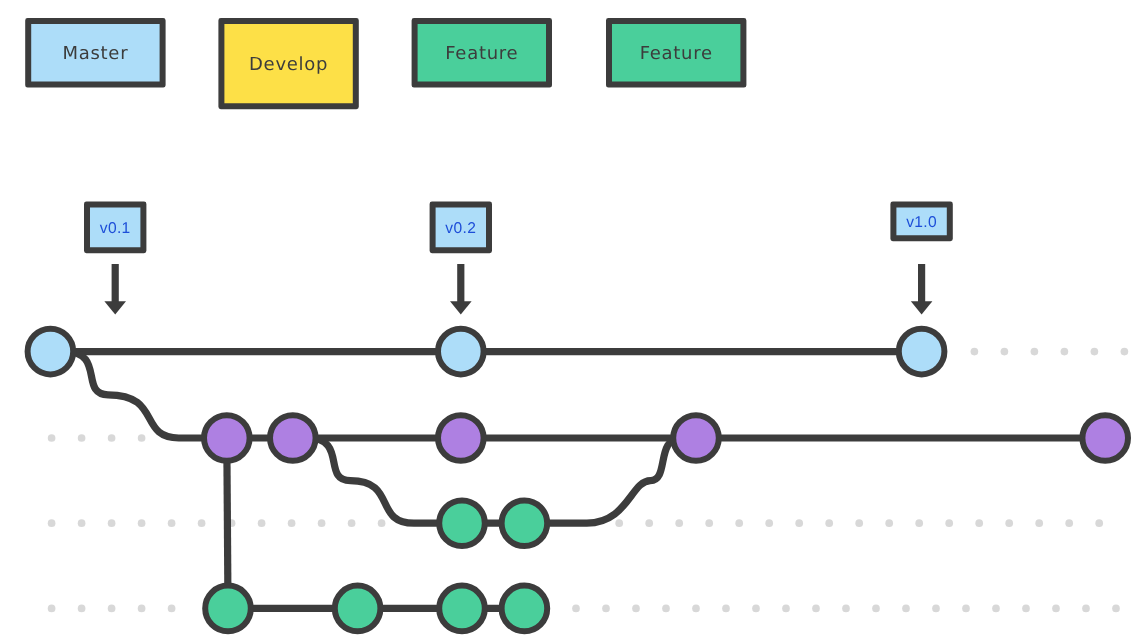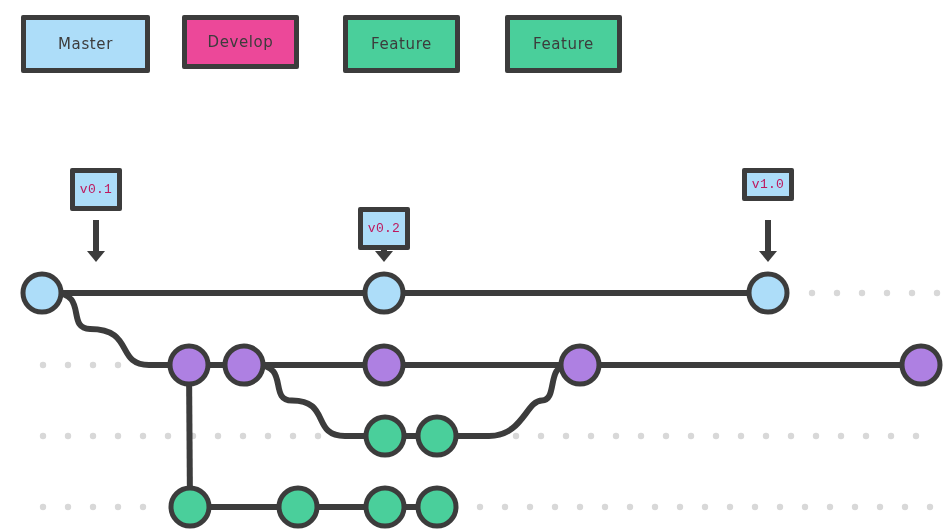--- a/index.html
+++ b/index.html
@@ -45,42 +45,42 @@
     position: absolute;
     box-sizing: border-box;
     border: 5px solid #3C3C3C;
     border-radius: 2px;
     display: flex;
     align-items: center;
     justify-content: center;
   }
   .tag-label {
     font-size: 13px;
-    color: #be185d;
+    color: #1d4ed8;
     letter-spacing: 0.3px;
-    font-family: Liberation Mono, monospace;
+    font-family: Liberation Sans, sans-serif;
   }
   svg.graph {
     position: absolute;
     left: 0;
     top: 0;
     width: 951px;
     height: 532px;
   }
 </style>
 </head>
 <body>
 
 <div id="diagram-root">
 
   <div class="legend">
-      <div class="legend-item" style="left: 21px; top: 15px; width: 129px; height: 58px; background: rgb(173, 221, 249);">
+      <div class="legend-item" style="left: 21px; top: 15px; width: 117px; height: 58px; background: rgb(173, 221, 249);">
         <span class="legend-label">Master</span>
       </div>
-      <div class="legend-item" style="left: 182px; top: 15px; width: 117px; height: 54px; background: #ec4899;">
+      <div class="legend-item" style="left: 182px; top: 15px; width: 117px; height: 76px; background: #fde047;">
         <span class="legend-label">Develop</span>
       </div>
       <div class="legend-item" style="left: 343px; top: 15px; width: 117px; height: 58px; background: rgb(74, 207, 155);">
         <span class="legend-label">Feature</span>
       </div>
       <div class="legend-item" style="left: 505px; top: 15px; width: 117px; height: 58px; background: rgb(74, 207, 155);">
         <span class="legend-label">Feature</span>
       </div>
     </div>
 
@@ -207,21 +207,21 @@
         <circle cx="298" cy="507" r="19" fill="#4ACF9B" stroke="#3C3C3C" stroke-width="5"></circle>
         <circle cx="385" cy="507" r="19" fill="#4ACF9B" stroke="#3C3C3C" stroke-width="5"></circle>
         <circle cx="437" cy="507" r="19" fill="#4ACF9B" stroke="#3C3C3C" stroke-width="5"></circle>
       </g>
   </svg>
 
   <div id="tag-layer">
       <div class="tag-box" style="left: 70px; top: 168px; width: 52px; height: 43px; background: rgb(173, 221, 249);">
         <span class="tag-label">v0.1</span>
       </div>
-      <div class="tag-box" style="left: 358px; top: 168px; width: 52px; height: 43px; background: rgb(173, 221, 249); margin-top: 39px;">
+      <div class="tag-box" style="left: 358px; top: 168px; width: 52px; height: 43px; background: rgb(173, 221, 249);">
         <span class="tag-label">v0.2</span>
       </div>
       <div class="tag-box" style="left: 742px; top: 168px; width: 52px; height: 33px; background: rgb(173, 221, 249);">
         <span class="tag-label">v1.0</span>
       </div>
     </div>
 
 </div>
 
 </body></html>

